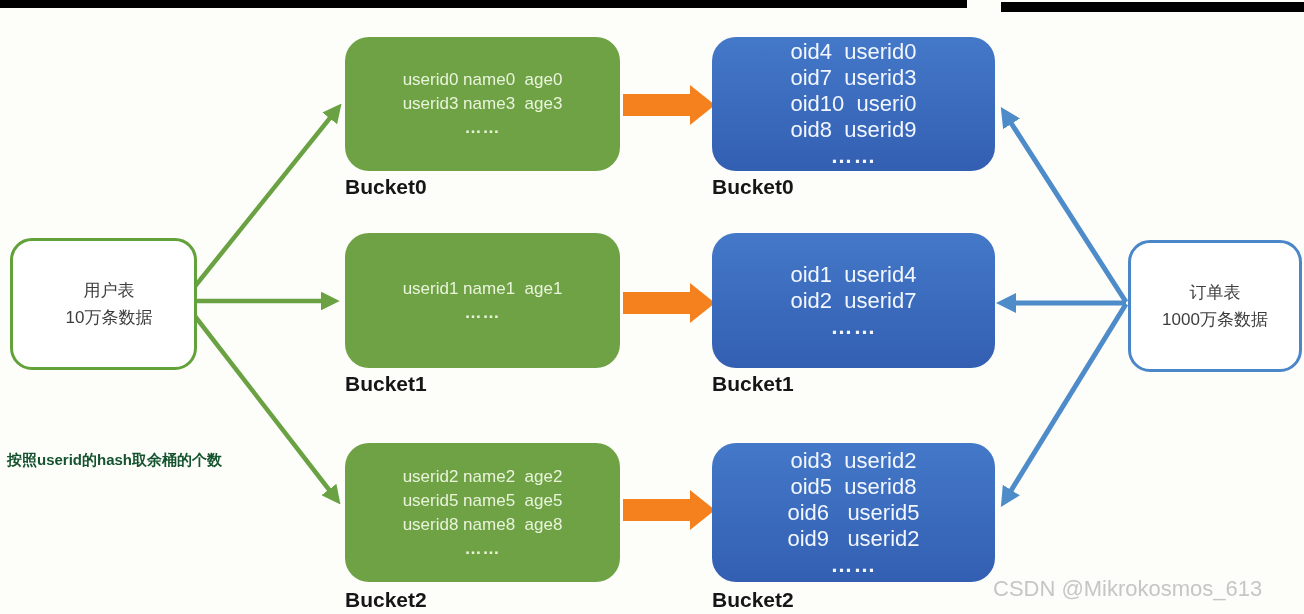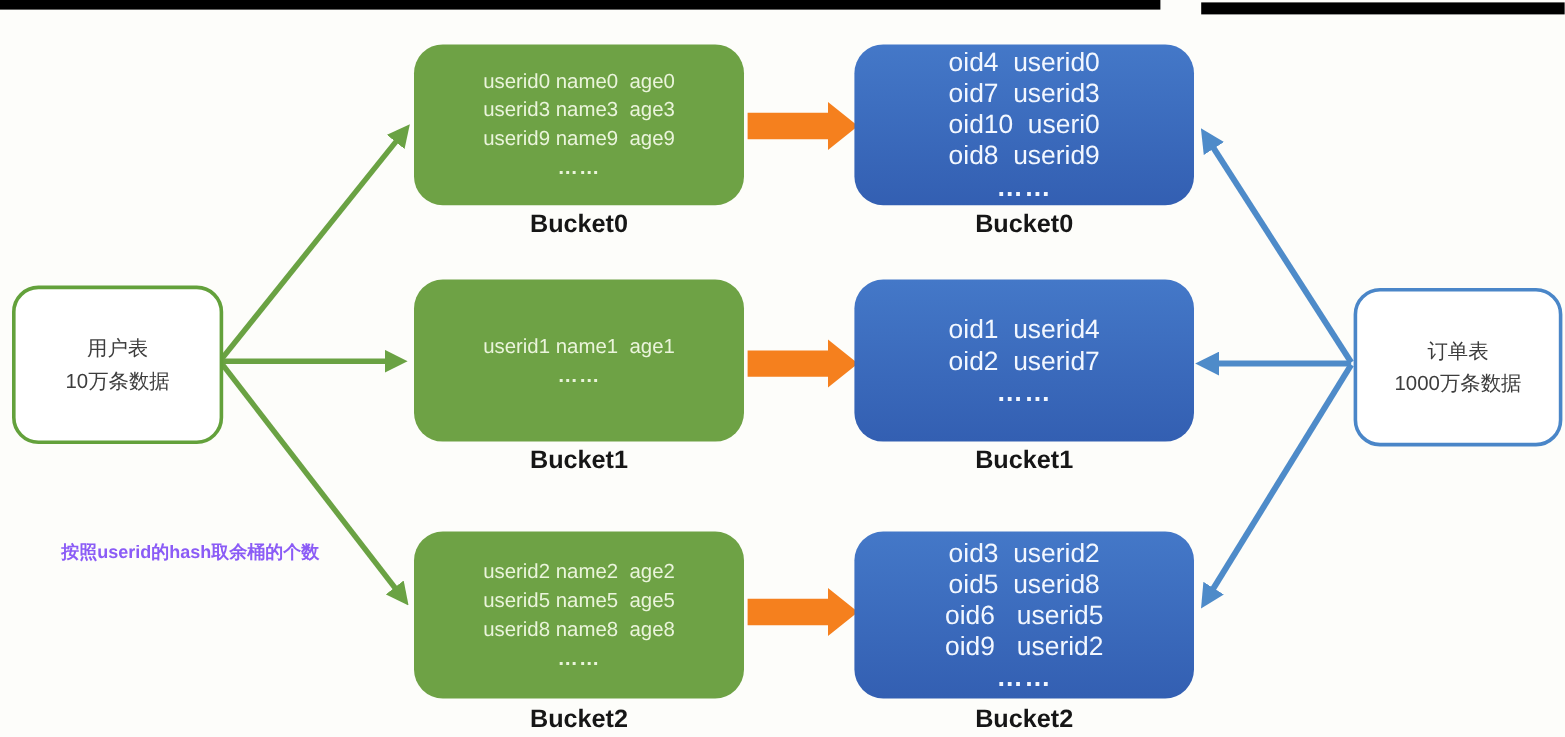--- a/index.html
+++ b/index.html
@@ -10,46 +10,46 @@
   }
   .topbar { position:absolute; background:#000; }
   .bar-left  { left:0; top:0; width:967px; height:8px; }
   .bar-right { left:1001px; top:2px; width:303px; height:10px; }
 
   .node {
     position:absolute; background:#ffffff; border-radius:22px;
     display:flex; flex-direction:column; align-items:center; justify-content:center;
     font-size:17px; line-height:1.6; color:#3d3d3d; text-align:center;
   }
-  .user-node  { left:10px;  top:238px; width:170px; height:126px; border:3px solid #63a13b; }
+  .user-node  { left:10px;  top:238px; width:170px; height:126px; border:3px solid #63a13b;padding-left:11px; }
   .order-node { left:1128px; top:240px; width:168px; height:126px; border:3px solid #4a86c8; }
 
   .bucket {
     position:absolute; border-radius:24px;
     display:flex; flex-direction:column; align-items:center; justify-content:center;
   }
   .bucket .row { white-space:pre; }
   .green { left:345px; width:275px; background:#6ea245; color:#eaf4db; font-size:17px; line-height:24px; }
   .blue  { left:712px; width:283px; background:linear-gradient(180deg,#4478c8 0%,#335fb2 100%); color:#f2f7ff; font-size:22px; line-height:26px; }
   .g0,.b0 { top:37px;  height:134px; }
   .g1,.b1 { top:233px; height:135px; }
   .g2,.b2 { top:443px; height:139px; }
 
   .ellipsis-row { font-weight:bold; letter-spacing:1px; }
 
   .bucket-label {
-    position:absolute; font-size:21px; font-weight:600; color:#161616; text-align:center;
+    position:absolute; font-size:21px; font-weight:600; color:#161616; text-align:left;
   }
   .glabel { left:345px; width:275px; }
   .blabel { left:712px; width:283px; }
   .lab0 { top:175px; } .lab1 { top:372px; } .lab2 { top:588px; }
 
   .note {
     position:absolute; left:7px; top:451px;
-    font-size:15px; font-weight:700; color:#8b5cf6; white-space:nowrap;margin-left:44px;
+    font-size:15px; font-weight:700; color:#14532d; white-space:nowrap;
   }
   .watermark {
     position:absolute; left:993px; top:576px;
     font-size:22px; color:#c6c6c6; white-space:nowrap;
   }
   svg.arrow-layer { position:absolute; left:0; top:0; pointer-events:none; }
 </style>
 </head>
 <body>
 
@@ -87,21 +87,20 @@
   </div>
 
   <div class="node order-node">
     <div>订单表</div>
     <div>1000万条数据</div>
   </div>
 
   <div class="bucket green g0">
     <div class="row">userid0 name0  age0</div>
     <div class="row">userid3 name3  age3</div>
-    <div class="row">userid9 name9  age9</div>
     <div class="row ellipsis-row">……</div>
   </div>
   <div class="bucket-label glabel lab0">Bucket0</div>
 
   <div class="bucket green g1">
     <div class="row">userid1 name1  age1</div>
     <div class="row ellipsis-row">……</div>
   </div>
   <div class="bucket-label glabel lab1">Bucket1</div>
 
@@ -132,14 +131,15 @@
   <div class="bucket blue b2">
     <div class="row">oid3  userid2</div>
     <div class="row">oid5  userid8</div>
     <div class="row">oid6   userid5</div>
     <div class="row">oid9   userid2</div>
     <div class="row ellipsis-row">……</div>
   </div>
   <div class="bucket-label blabel lab2">Bucket2</div>
 
   <div class="note">按照userid的hash取余桶的个数</div>
+  <div class="watermark">CSDN @Mikrokosmos_613</div>
 
 </div>
 
 </body></html>

